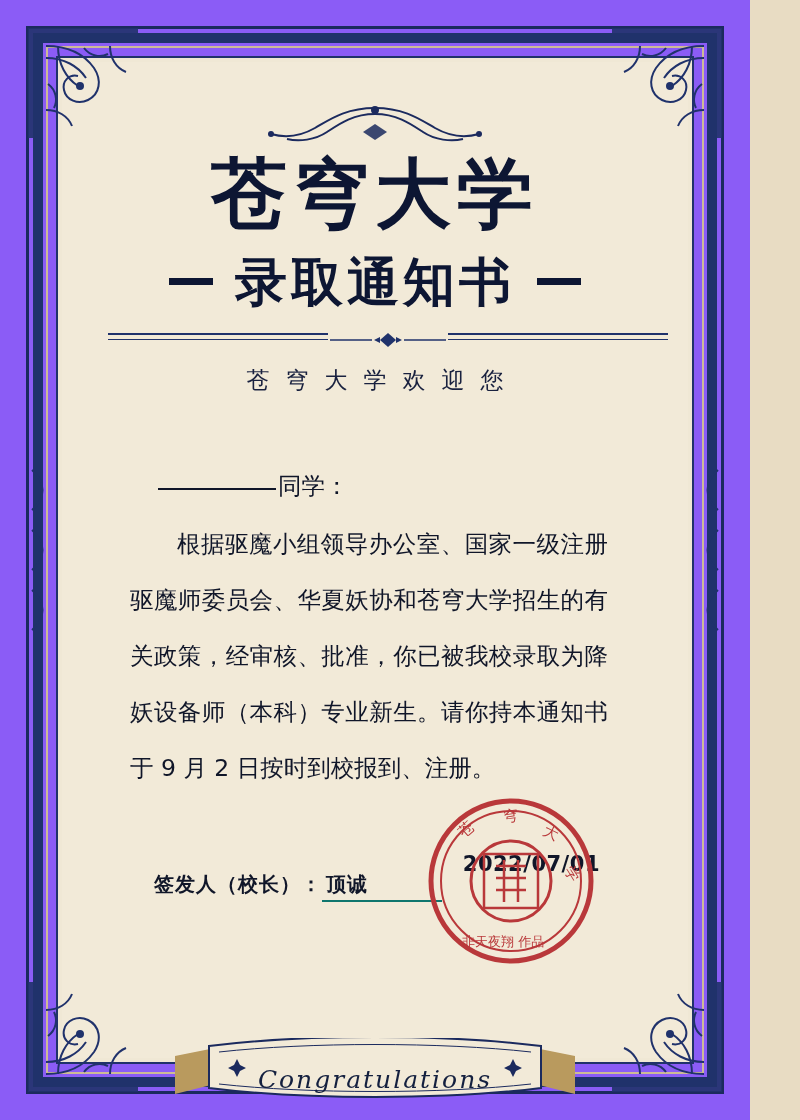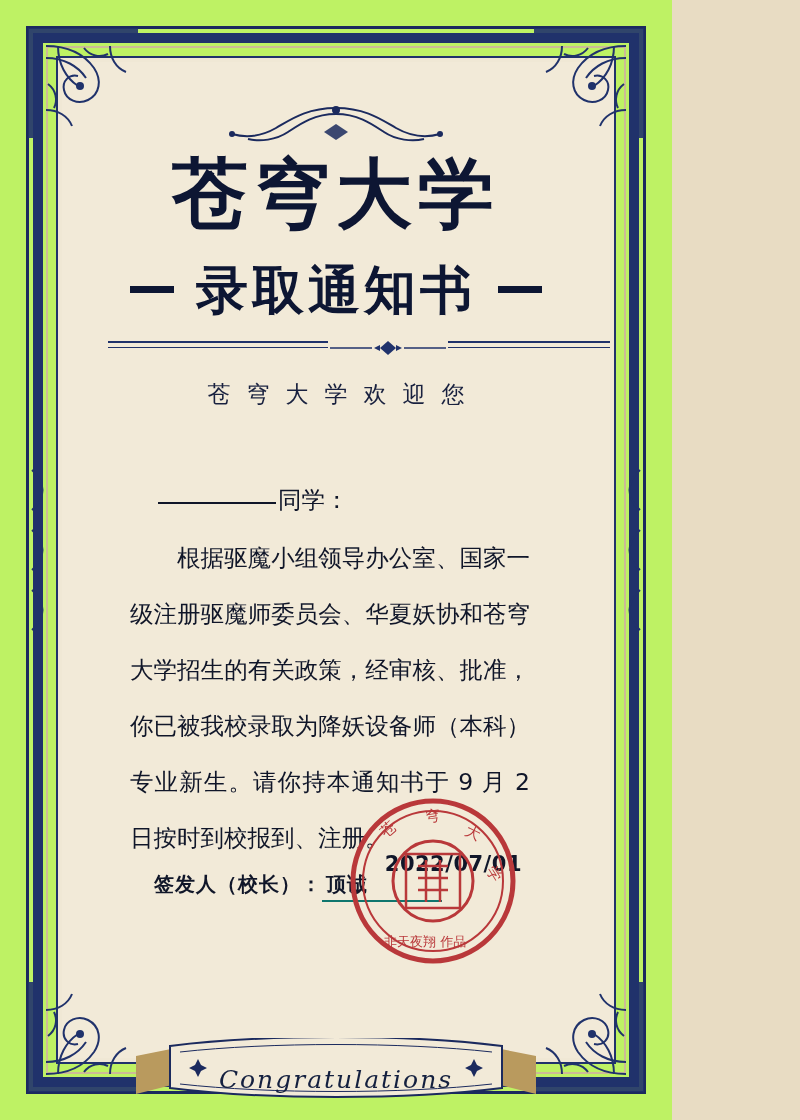--- a/index.html
+++ b/index.html
@@ -9,23 +9,23 @@
   body {
     width: 800px;
     height: 1120px;
     background: #e8dcc3;
     font-family: "Liberation Sans", sans-serif;
     overflow: hidden;
   }
 
   .certificate {
     position: relative;
-    width: 672px;
+    width: 750px;
     height: 1120px;
-    background: #bef264;
+    background: #8b5cf6;
     box-sizing: border-box;
   }
 
   
   .frame-outer {
     position: absolute;
     left: 26px;
     top: 26px;
     right: 26px;
     bottom: 26px;
@@ -120,21 +120,21 @@
     letter-spacing: 6px;
     color: #0d1633;
     line-height: 1.15;
   }
 
   .subtitle-row {
     display: flex;
     align-items: center;
     justify-content: center;
     gap: 22px;
-    margin-top: 24px;
+    margin-top: 16px;
   }
   .subtitle-dash {
     width: 44px;
     height: 7px;
     background: #0d1633;
   }
   .doc-title {
     font-family: "DejaVu Serif", serif;
     font-weight: 700;
     font-size: 52px;
@@ -157,21 +157,21 @@
     margin-top: 4px;
   }
   .rule-diamond {
     text-align: center;
     margin-top: -9px;
     color: #20326b;
   }
   .rule-diamond svg { display: inline-block; background: #f2ead8; }
 
   .welcome {
-    margin-top: 18px;
+    margin-top: 12px;
     text-align: center;
     font-family: "DejaVu Serif", serif;
     font-size: 23px;
     letter-spacing: 16px;
     text-indent: 16px;
     color: #19213f;
   }
 
   .body-text {
     margin: 62px 34px 0 22px;

